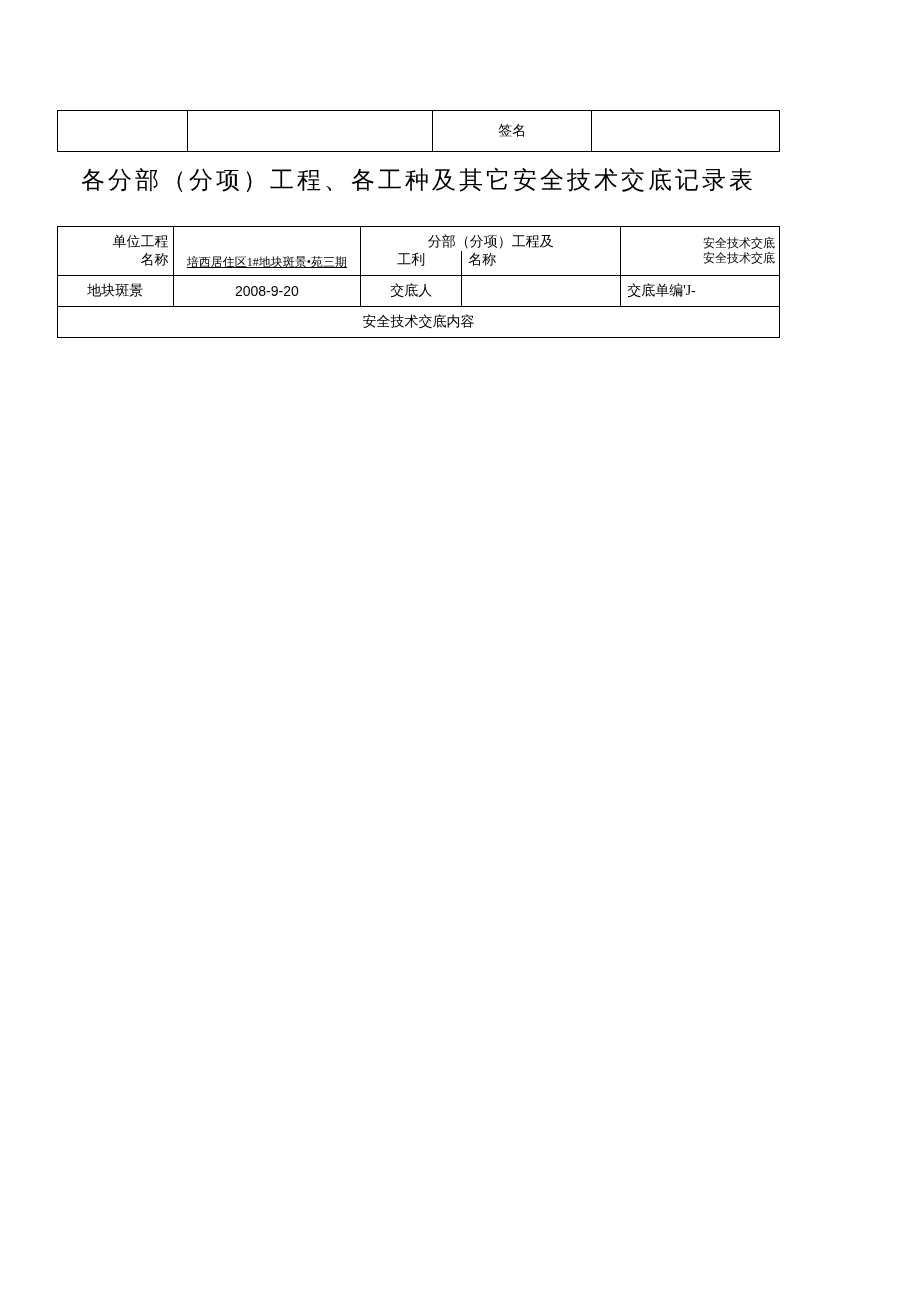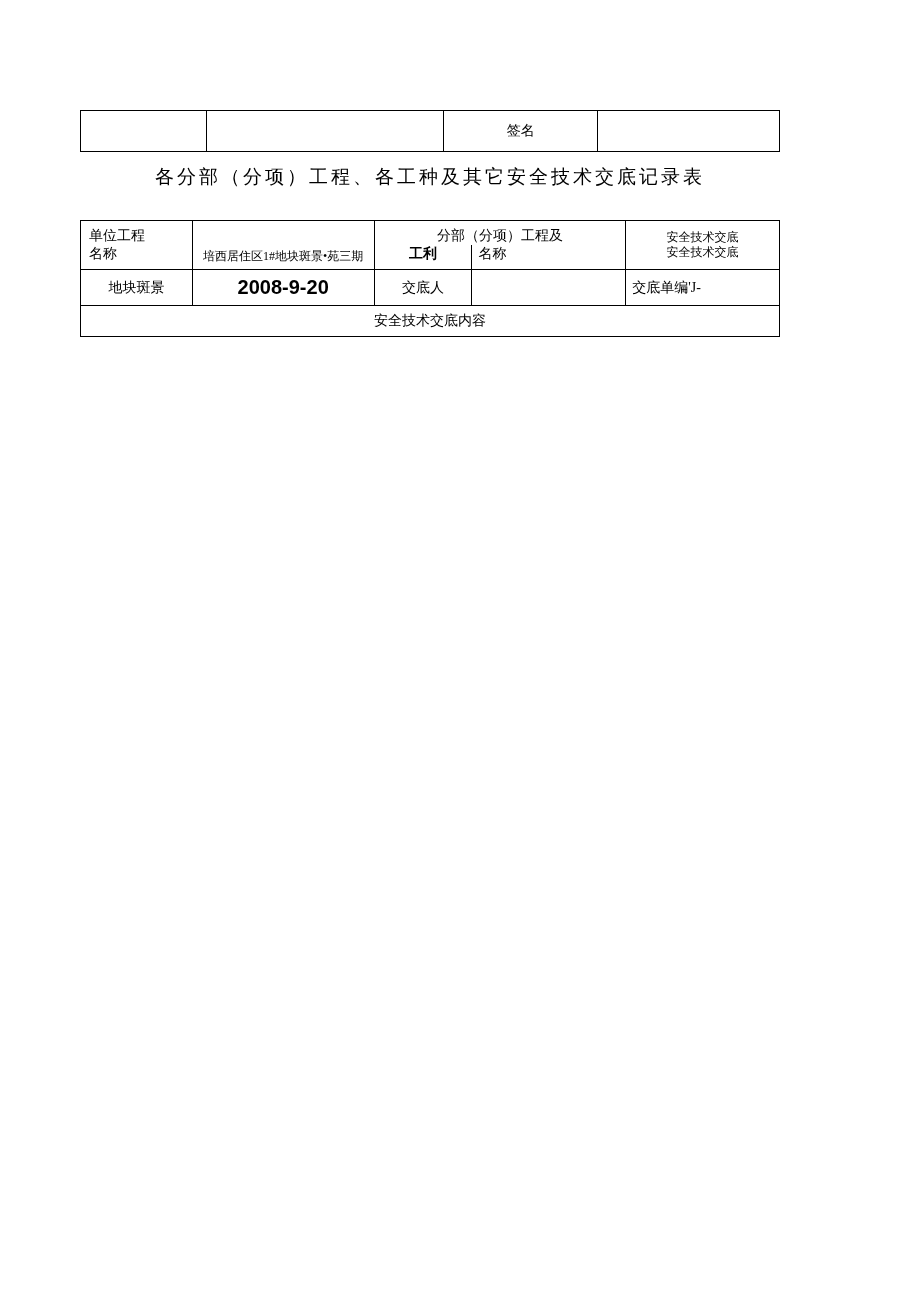--- a/index.html
+++ b/index.html
@@ -4,59 +4,60 @@
 <style>
   body {
     margin: 0;
     padding: 0;
     background: #ffffff;
     font-family: "SimSun", "宋体", serif;
     color: #000;
     width: 920px;
   }
   .page {
-    padding: 110px 140px 0 80px;
+    padding: 110px 140px 0 57px;
   }
   table {
     border-collapse: collapse;
     width: 100%;
     table-layout: fixed;
   }
   td {
     border: 1px solid #000;
     padding: 6px 4px;
     font-size: 14px;
     vertical-align: middle;
   }
   .top-table td {
     height: 28px;
   }
   .title {
     text-align: center;
-    font-size: 19px;
+    font-size: 24px;
     letter-spacing: 3px;
     padding: 12px 0 30px 0;
   }
   .main-table {
     width: 100%;
   }
   .center {
     text-align: center;
   }
   .small {
     font-size: 12px;
   }
   .sans {
     font-family: Arial, sans-serif;
-    font-weight: bold;
-    font-size: 20px;
+    font-weight: normal;
+    font-size: 14px;
   }
   .line1 {
     display: block;
     line-height: 1.3;
+    text-align: right;
   }
 </style>
 </head>
 <body>
 
 <div class="page">
 
   <table class="top-table">
     <colgroup>
       <col style="width:18%">
@@ -85,33 +86,33 @@
       <col style="width:12%">
       <col style="width:22%">
     </colgroup>
 
     <tbody>
         <tr>
       <td rowspan="2" style="padding-left:8px;">
         <span class="line1">单位工程</span>
         <span class="line1">名称</span>
       </td>
-      <td rowspan="2" class="center small" style="vertical-align:bottom; padding-bottom:4px;">
+      <td rowspan="2" class="center small" style="vertical-align:bottom; padding-bottom:4px;text-decoration:underline;">
         <span>培西居住区1#地块斑景•苑三期</span>
       </td>
       <td colspan="3" class="center" style="border-bottom:none; padding-bottom:0;">
         <span>分部（分项）工程及</span>
       </td>
       <td rowspan="2" class="center small">
         <span class="line1">安全技术交底</span>
         <span class="line1">安全技术交底</span>
       </td>
     </tr>
     <tr>
-      <td class="center" style="border-top:none; border-right:1px solid #000; padding-top:0;font-weight:bold;">
+      <td class="center" style="border-top:none; border-right:1px solid #000; padding-top:0;">
         <span>工利</span>
       </td>
       <td colspan="2" class="center" style="border-top:none; padding-top:0; text-align:left; padding-left:6px;">
         <span>名称</span>
       </td>
     </tr>
 
     <tr>
       <td class="center"><span>地块斑景</span></td>
       <td class="center"><span class="sans">2008-9-20</span></td>

